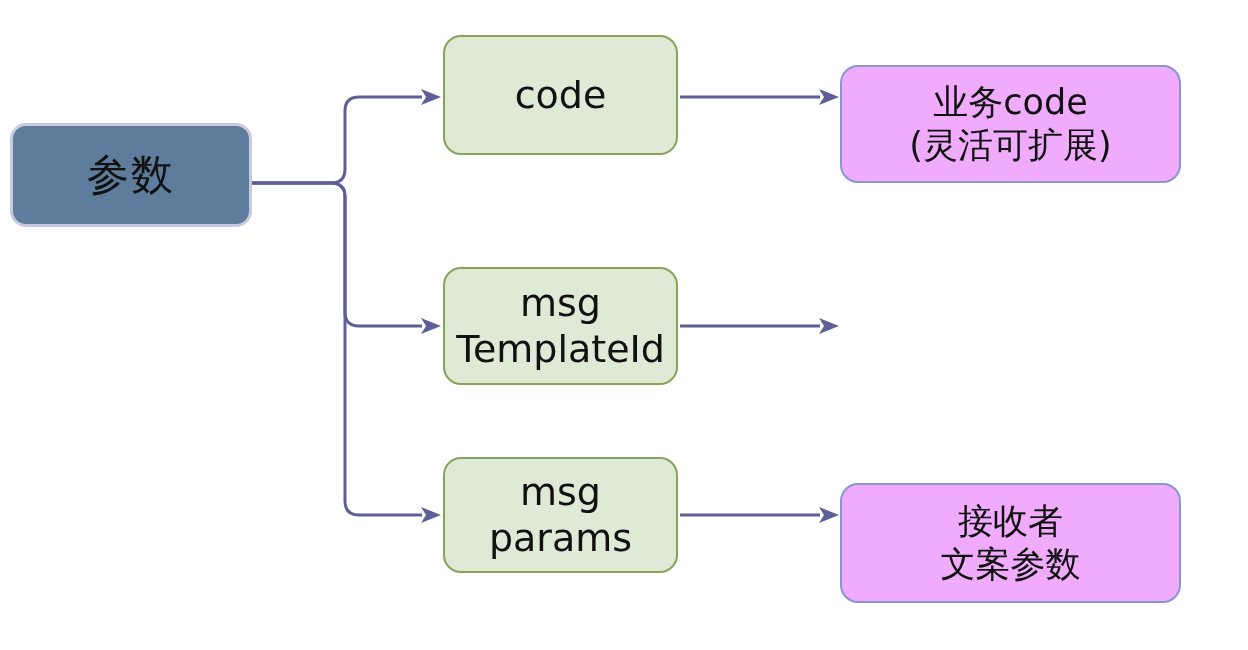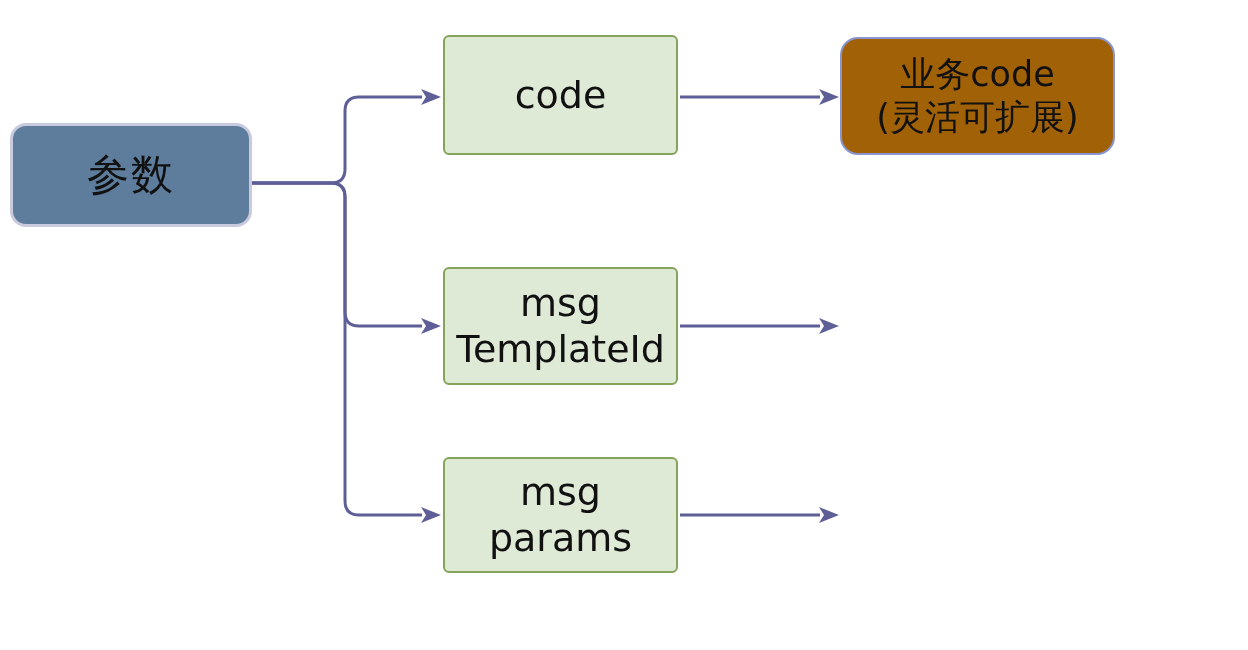--- a/index.html
+++ b/index.html
@@ -38,29 +38,30 @@
     background: #5e7d9c;
     border: 3px solid #c9cadd;
     border-radius: 16px;
     font-size: 42px;
     letter-spacing: 2px;
   }
   .node-key {
     left: 443px; width: 235px;
     background: #dee9d6;
     border: 2.5px solid #85a45a;
-    border-radius: 6px;
+    border-radius: 18px;
     font-size: 38px;
   }
   .node-desc {
-    left: 840px; width: 275px;
-    background: #a16207;
+    left: 840px; width: 341px;
+    background: #f0abfc;
     border: 2.5px solid #8995cf;
     border-radius: 18px;
     font-size: 35px;
+    margin-top: 28px;
   }
   .key-0  { top: 35px;  height: 120px; }
   .key-1  { top: 267px; height: 118px; }
   .key-2  { top: 457px; height: 116px; }
   .desc-0 { top: 37px;  height: 118px; }
   .desc-1 { top: 265px; height: 122px; }
   .desc-2 { top: 455px; height: 120px; }
 </style>
 </head>
 <body>
@@ -86,14 +87,16 @@
   <div class="node node-root">参数</div>
 
   <div class="node node-key key-0">code</div>
   <div class="node node-key key-1">msg
 TemplateId</div>
   <div class="node node-key key-2">msg
 params</div>
 
   <div class="node node-desc desc-0">业务code
 (灵活可扩展)</div>
+  <div class="node node-desc desc-2">接收者
+文案参数</div>
 
 </div>
 
 </body></html>

